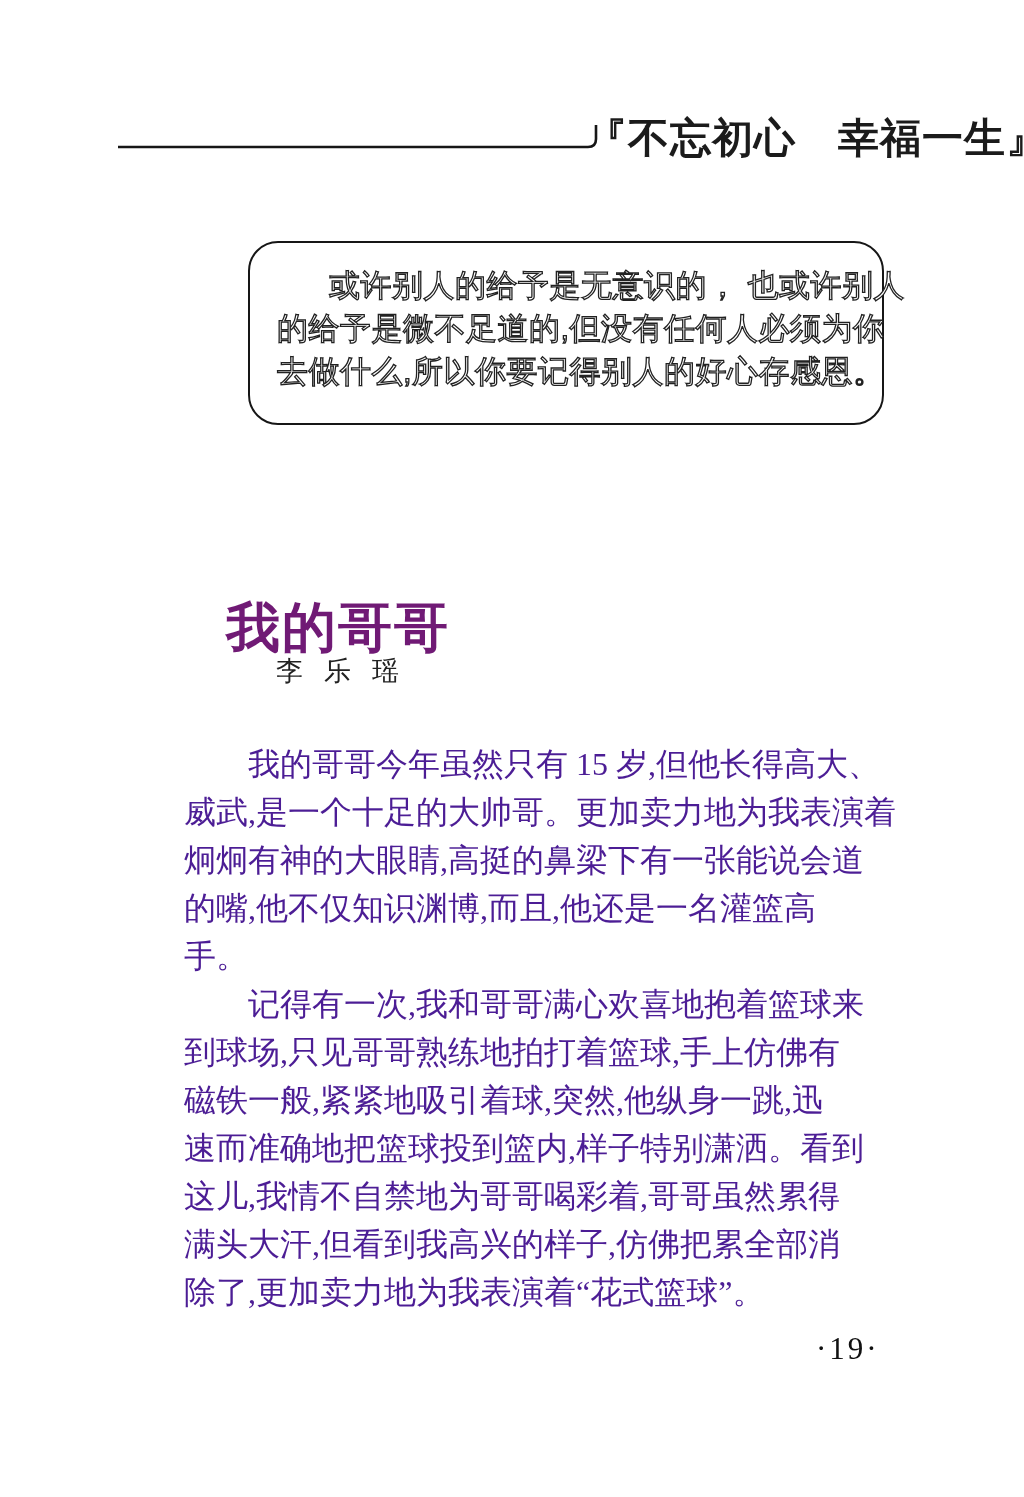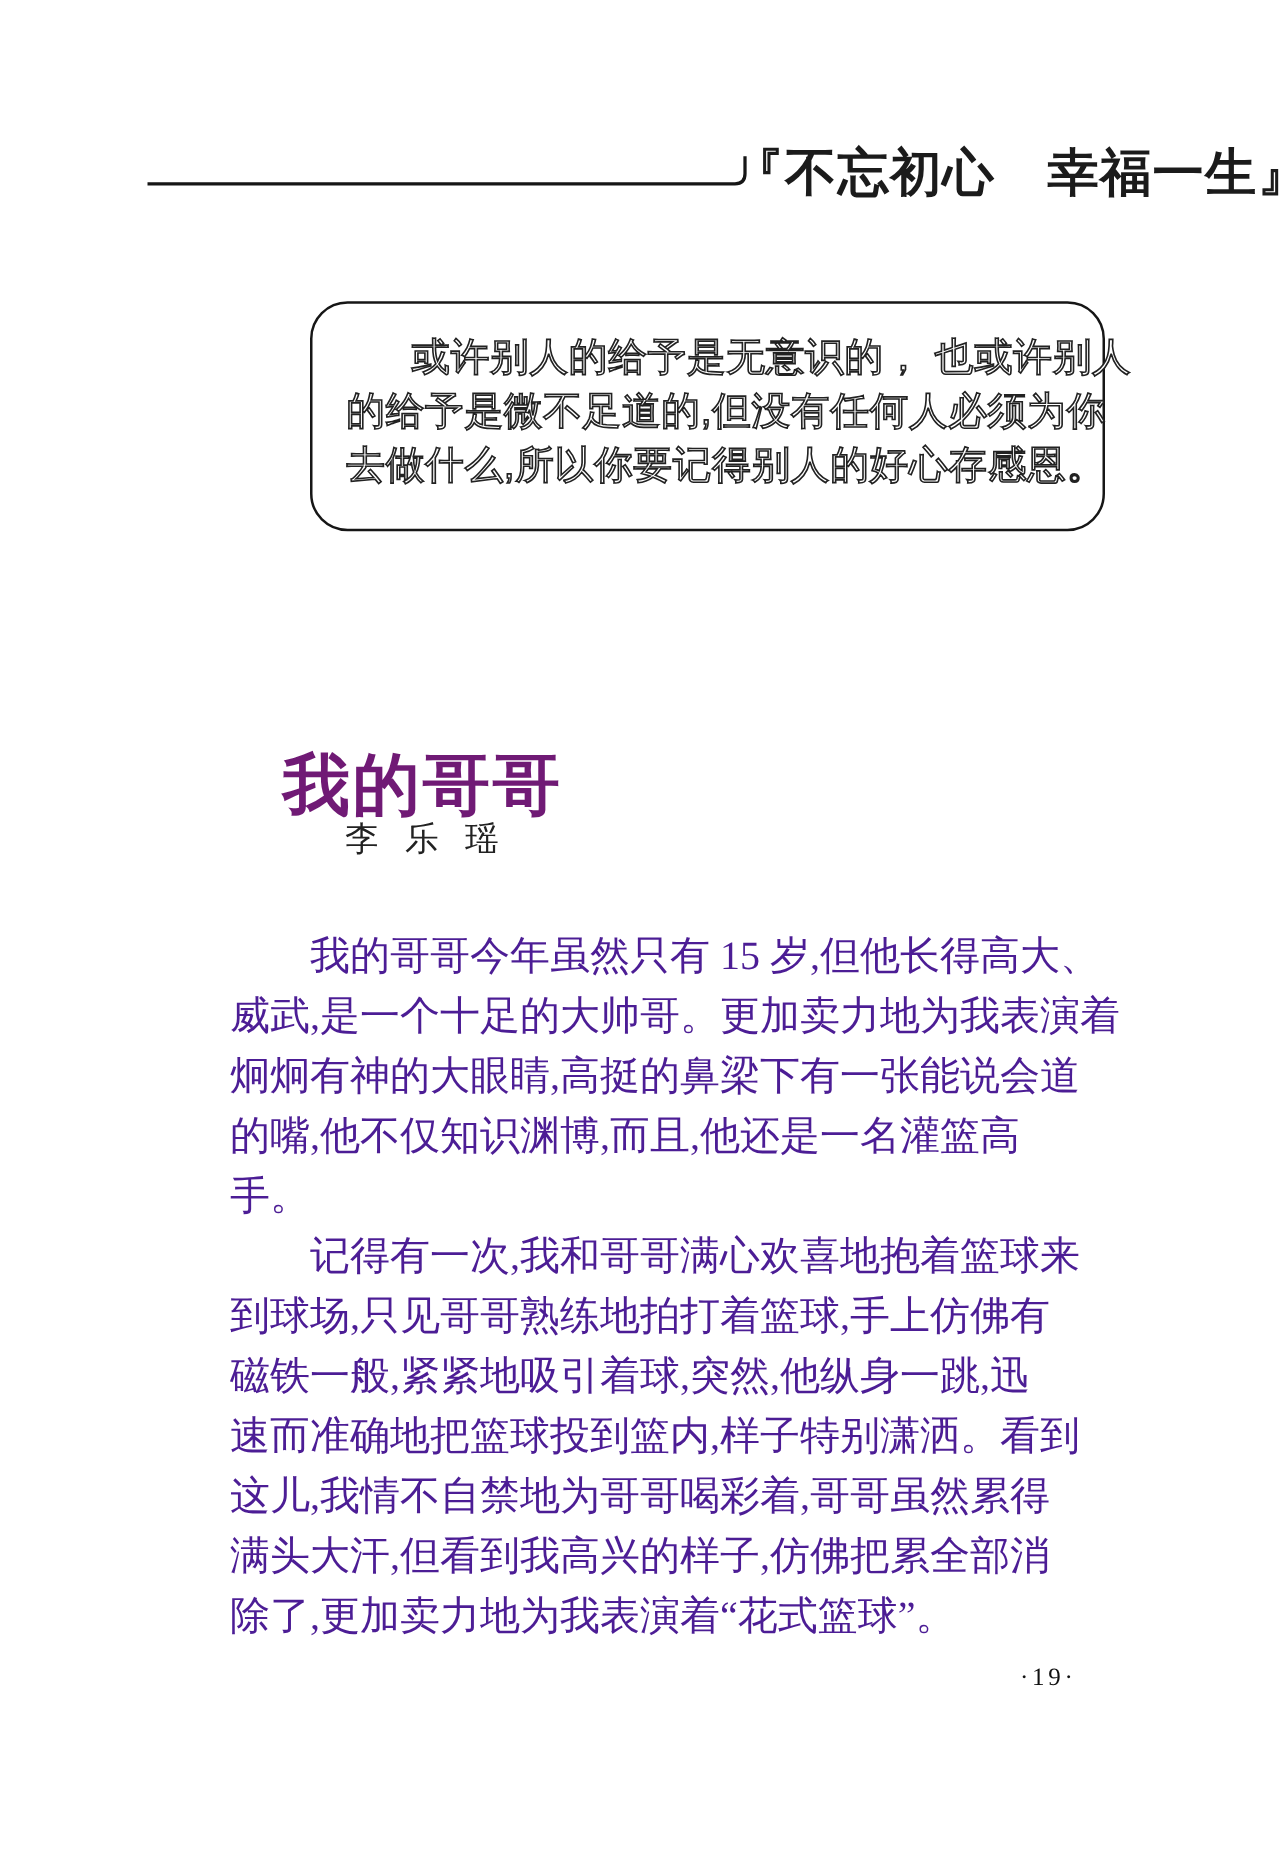--- a/index.html
+++ b/index.html
@@ -91,21 +91,21 @@
     letter-spacing: 0px;
     white-space: nowrap;
     color: #4c1d95;
   }
   .body-line.indent { text-indent: 64px; }
   
   .page-number {
     position: absolute;
     left: 816px;
     top: 1331px;
-    font-size: 20px;
+    font-size: 31px;
     letter-spacing: 3px;
     color: #111111;
   }
 </style>
 </head>
 <body>
 
 <div class="page">
 
   <svg class="header-rule" width="492" height="34" viewBox="0 0 492 34">

